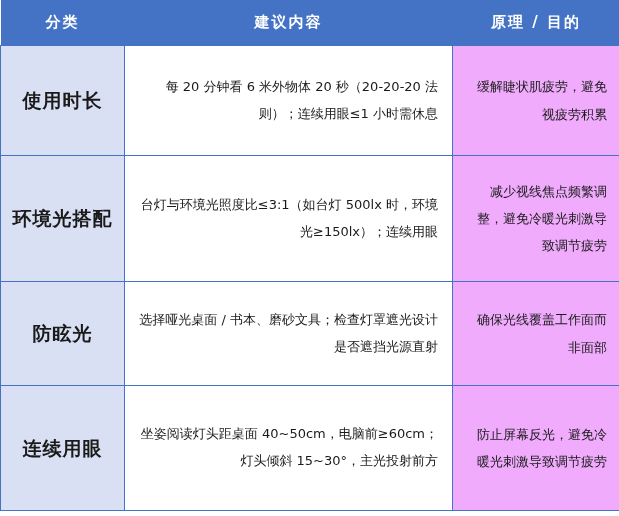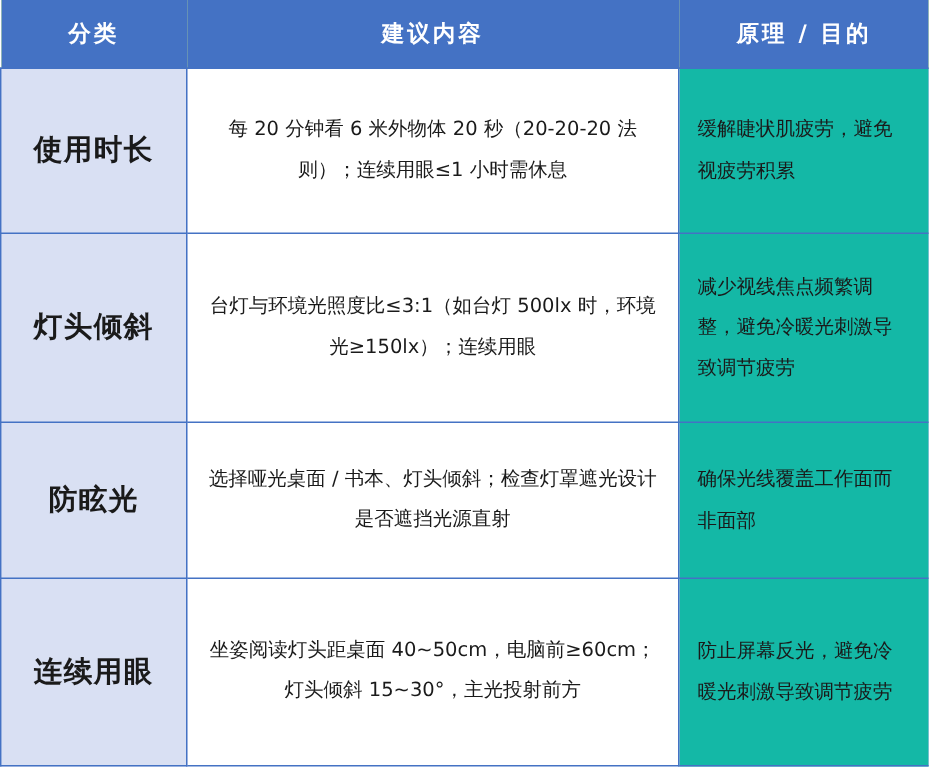--- a/index.html
+++ b/index.html
@@ -63,27 +63,27 @@
     background: #d9e0f3;
     text-align: center;
     font-weight: bold;
     font-size: 19px;
     letter-spacing: 1px;
     width: 124px;
     border-left: 1px solid #4472c4;
   }
   tbody td.content-cell {
     background: #ffffff;
-    text-align: center;
+    text-align: right;
     width: 328px;
     padding: 6px 14px;
   }
   tbody td.rationale-cell {
-    background: #14b8a6;
-    text-align: left;
+    background: #f0abfc;
+    text-align: right;
     width: 167px;
     padding: 6px 12px;
     line-height: 2.1;
   }
 
   tbody tr.row-1 td { height: 110px; }
   tbody tr.row-2 td { height: 126px; }
   tbody tr.row-3 td { height: 104px; }
   tbody tr.row-4 td { height: 125px; }
 </style>
@@ -99,27 +99,27 @@
         <th class="col-rationale">原理 / 目的</th>
       </tr>
     </thead>
     <tbody>
       <tr class="row-1">
         <td class="cat-cell">使用时长</td>
         <td class="content-cell">每 20 分钟看 6 米外物体 20 秒（20-20-20 法则）；连续用眼≤1 小时需休息</td>
         <td class="rationale-cell">缓解睫状肌疲劳，避免视疲劳积累</td>
       </tr>
       <tr class="row-2">
-        <td class="cat-cell">灯头倾斜</td>
+        <td class="cat-cell">环境光搭配</td>
         <td class="content-cell">台灯与环境光照度比≤3:1（如台灯 500lx 时，环境光≥150lx）；连续用眼</td>
         <td class="rationale-cell">减少视线焦点频繁调整，避免冷暖光刺激导致调节疲劳</td>
       </tr>
       <tr class="row-3">
         <td class="cat-cell">防眩光</td>
-        <td class="content-cell">选择哑光桌面 / 书本、灯头倾斜；检查灯罩遮光设计是否遮挡光源直射</td>
+        <td class="content-cell">选择哑光桌面 / 书本、磨砂文具；检查灯罩遮光设计是否遮挡光源直射</td>
         <td class="rationale-cell">确保光线覆盖工作面而非面部</td>
       </tr>
       <tr class="row-4">
         <td class="cat-cell">连续用眼</td>
         <td class="content-cell">坐姿阅读灯头距桌面 40~50cm，电脑前≥60cm；灯头倾斜 15~30°，主光投射前方</td>
         <td class="rationale-cell">防止屏幕反光，避免冷暖光刺激导致调节疲劳</td>
       </tr>
     </tbody>
   </table>
 </div>

